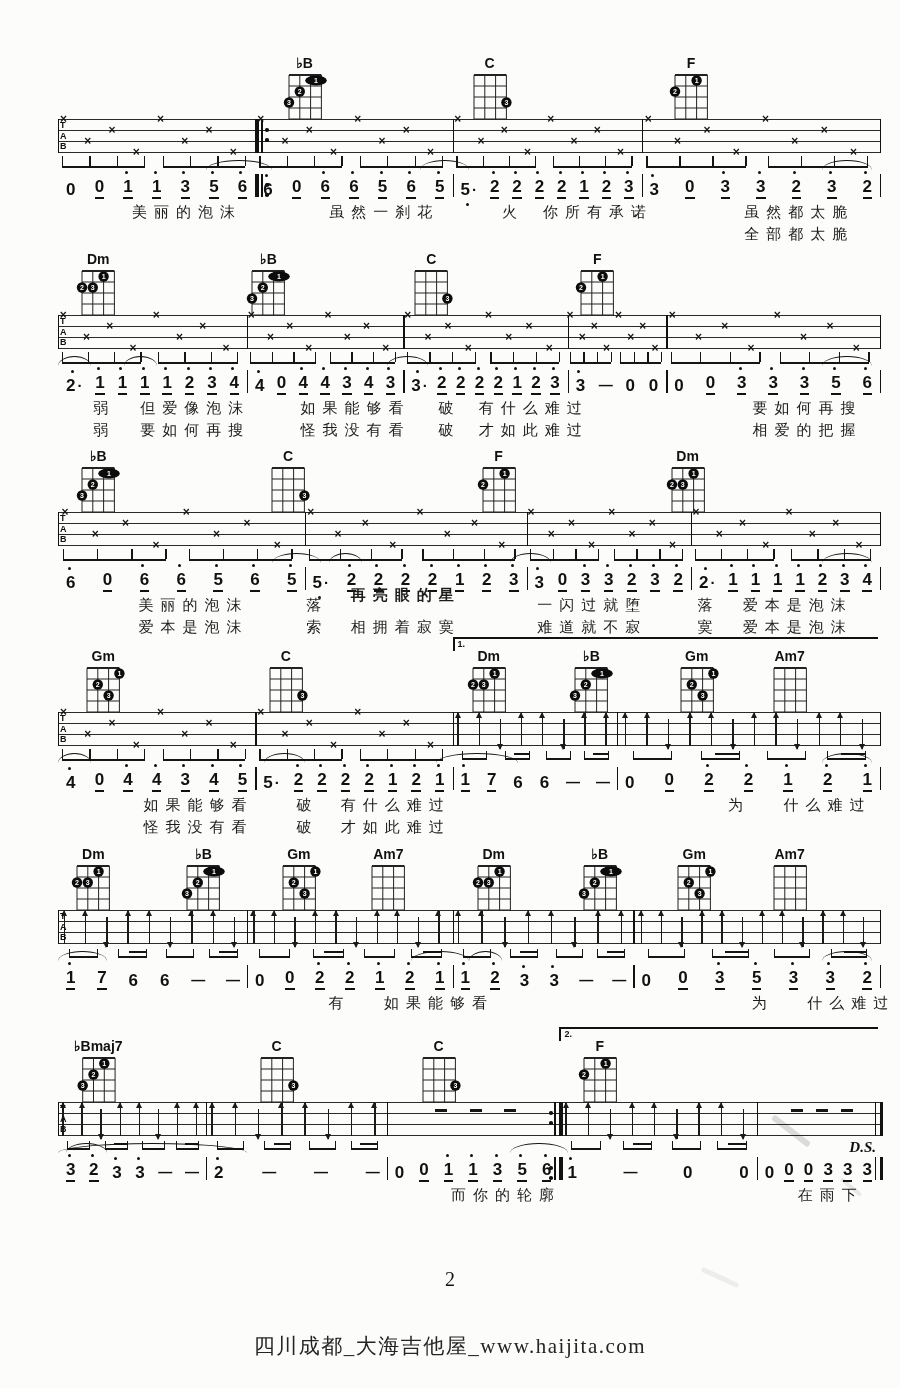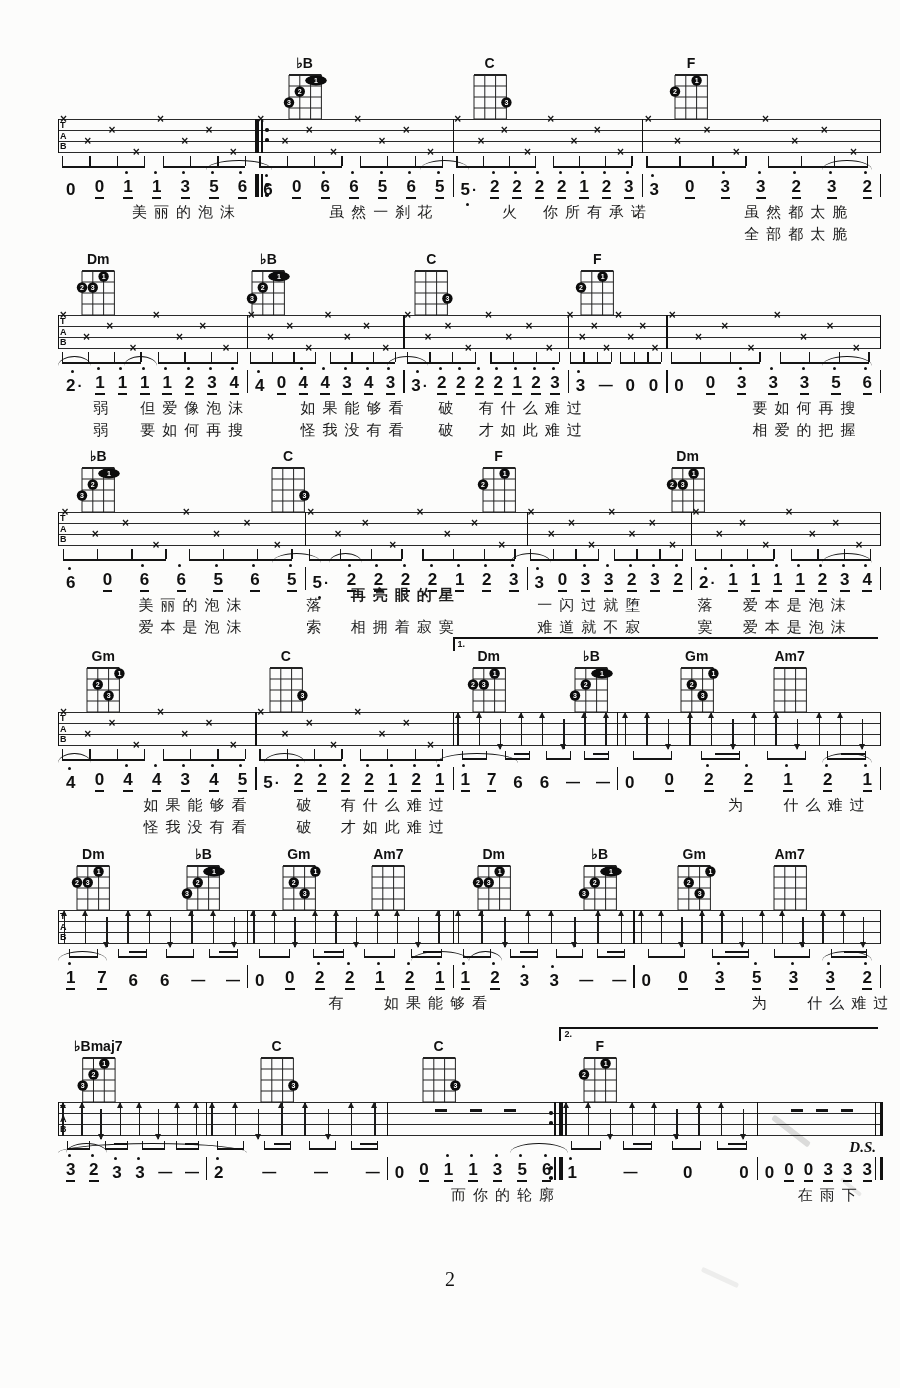--- a/index.html
+++ b/index.html
@@ -1672,13 +1672,14 @@
               <div class="bseg" style="left: 0px; width: 2.6px;"></div>
             </div>
           </div>
         </div>
         <div class="lyr" style="top: 146px; left: 47.8%;">而你的轮廓</div>
         <div class="lyr" style="top: 146px; left: 90%;">在雨下</div>
         <div class="ds" style="top: 99px;">D.S.</div>
       </div>
     </div>
   <div class="pagenum">2</div>
+  <div class="footer">四川成都_大海吉他屋_www.haijita.com</div>
 </div>
 
 </body></html>

